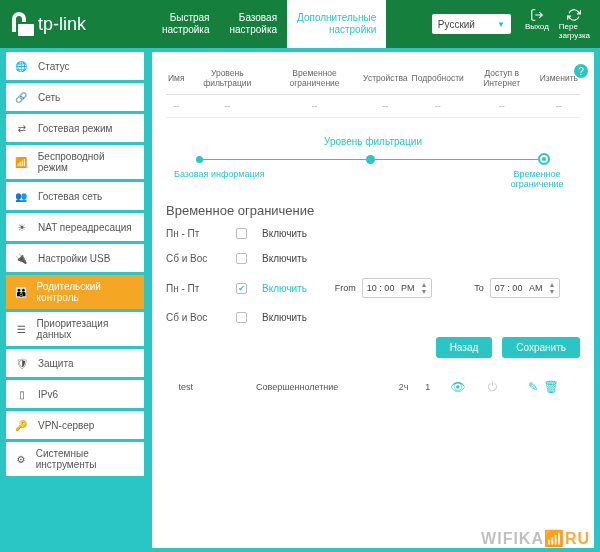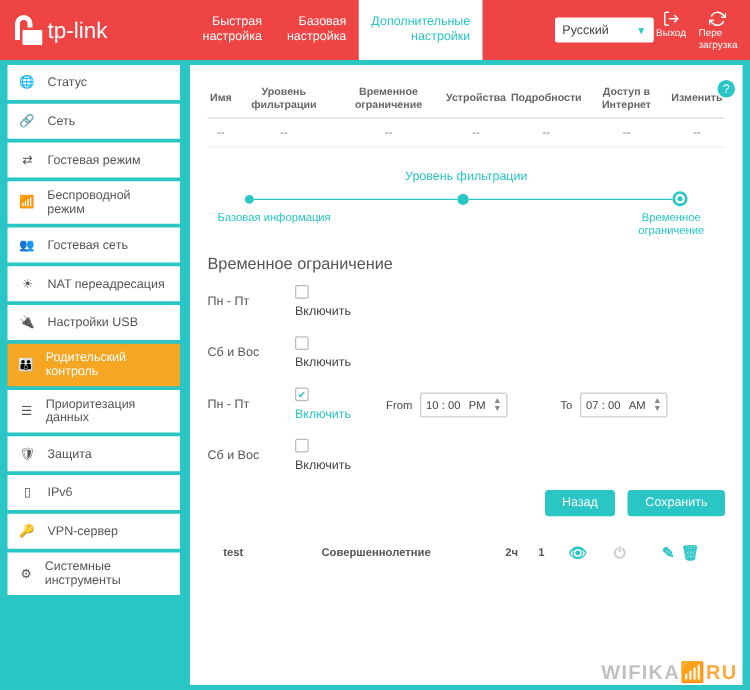--- a/index.html
+++ b/index.html
@@ -1,51 +1,51 @@
 <!DOCTYPE html>
 <html><head>
 <meta charset="utf-8">
 <style>
   * { box-sizing: border-box; margin: 0; padding: 0; }
   body { font-family: Arial, sans-serif; font-size: 11px; color: #444; width: 600px; height: 552px; overflow: hidden; background: #fff; }
-  .header { background: #ef4444; height: 48px; display: flex; align-items: center; color: #fff; position: relative; }
+  .header { background: #15803d; height: 48px; display: flex; align-items: center; color: #fff; position: relative; }
   .logo { display: flex; align-items: center; font-size: 18px; font-weight: 300; margin-left: 12px; width: 140px; }
   .logo-svg { margin-right: 4px; }
   .tabs { display: flex; height: 100%; flex: 1; }
   .tab { display: flex; align-items: center; justify-content: center; text-align: right; padding: 0 10px; font-size: 10px; line-height: 1.2; cursor: pointer; }
   .tab.active { background: #fff; color: #2ac5c5; }
-  .lang { background: #fff; color: #444; border-radius: 2px; height: 20px; display: flex; align-items: center; padding: 0 6px; font-size: 10px; margin-right: 2px; position: relative; }
+  .lang { background: #fff; color: #444; border-radius: 2px; height: 20px; display: flex; align-items: center; padding: 0 6px; font-size: 10px; margin-right: 14px; position: relative; }
   .lang-chevron { color: #2ac5c5; margin-left: 22px; font-size: 8px; }
   .top-icons { display: flex; gap: 10px; margin-right: 10px; }
   .top-ico { display: flex; flex-direction: column; align-items: center; font-size: 8px; cursor: pointer; }
   .wrap { display: flex; height: calc(100% - 48px); background: #2ac5c5; }
   .sidebar { width: 148px; padding: 4px 4px 4px 6px; display: flex; flex-direction: column; gap: 3px; overflow: hidden; }
   .navi { background: #fff; display: flex; align-items: center; height: 28px; padding: 0 8px; cursor: pointer; font-size: 10px; color: #555; }
   .navi.tall { height: 34px; line-height: 1.1; }
   .navi.active { background: #f5a623; color: #fff; }
   .navi .ico { width: 16px; margin-right: 8px; display: flex; align-items: center; justify-content: center; }
   .main { flex: 1; background: #fff; margin: 4px 6px 4px 4px; padding: 10px 14px; overflow: hidden; position: relative; }
   .q-help { position: absolute; right: 6px; top: 12px; width: 14px; height: 14px; border-radius: 50%; background: #2ac5c5; color: #fff; display:flex; align-items:center; justify-content:center; font-size:10px; cursor: pointer; }
   table.tbl { width: 100%; border-collapse: collapse; font-size: 9px; color: #666; }
-  table.tbl th, table.tbl td { padding: 6px 2px; text-align: center; font-weight: bold; }
+  table.tbl th, table.tbl td { padding: 6px 2px; text-align: center; font-weight: normal; }
   table.tbl th { border-bottom: 1px solid #ddd; font-size: 8.5px; }
   .empty-row td { color: #aaa; font-size: 9px; padding: 8px 2px; border-bottom: 1px solid #eee;}
   .stepper { margin: 18px 0 14px; }
   .stepper-title { text-align: center; color: #2ac5c5; font-size: 10px; margin-bottom: 6px; }
   .stepper-line { display: flex; align-items: center; justify-content: center; position: relative; padding: 0 30px; }
   .bar { height: 1px; background: #2ac5c5; flex: 1; }
   .dot { width: 9px; height: 9px; border-radius: 50%; background: #2ac5c5; position: relative; }
   .dot.start { width:7px; height:7px; }
   .dot.end { width:12px; height:12px; background:#fff; border:2px solid #2ac5c5; box-shadow: inset 0 0 0 2px #fff, inset 0 0 0 10px #2ac5c5; }
   .step-labels { display: flex; justify-content: space-between; font-size: 9px; color: #2ac5c5; margin-top: 4px; padding: 0 8px; }
   .step-labels span:last-child { text-align:center; max-width:70px; }
   .sect-title { font-size: 13px; color: #555; margin: 10px 0 10px; }
   .row { display: flex; align-items: center; margin-bottom: 14px; font-size: 10px; }
   .row .lbl { width: 70px; color: #555; }
-  .chk { display: flex; align-items: flex-start; gap: 5px; cursor: pointer; flex-direction: column; }
+  .chk { display: flex; align-items: flex-end; gap: 15px; cursor: pointer; }
   .chk-box { width: 11px; height: 11px; border: 1px solid #bbb; border-radius: 2px; display:flex; align-items:center; justify-content:center; font-size:8px; color:#2ac5c5; }
   .chk-box.checked::before { content: "✔"; }
   .time-wrap { display: flex; align-items: center; gap: 6px; margin-left: 28px; font-size: 9px; }
   .time-box { border: 1px solid #ccc; padding: 2px 4px; border-radius: 2px; display: flex; align-items: center; gap: 2px; }
   .steppers { font-size: 7px; color: #888; display:flex; flex-direction: column; line-height:1; margin-left:4px;}
   .btns { display: flex; gap: 10px; justify-content: flex-end; margin: 14px 0 16px; }
   .btn { background: #2ac5c5; color: #fff; border-radius: 3px; padding: 5px 14px; font-size: 10px; cursor: pointer; }
   .data-row td { padding: 10px 2px; font-size: 9px; color: #555; }
   .ico-view, .ico-edit, .ico-del { color:#2ac5c5; font-size:12px; cursor:pointer; }
   .ico-off { color:#ccc; }

